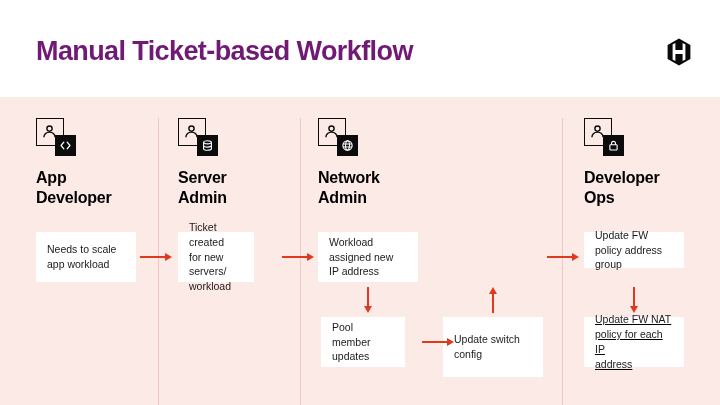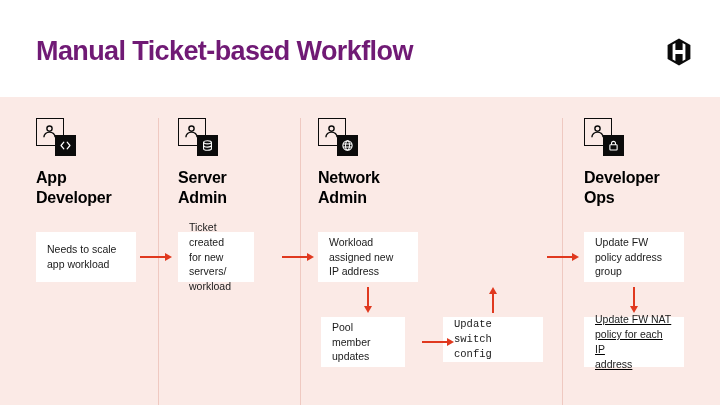--- a/index.html
+++ b/index.html
@@ -234,32 +234,32 @@
 workload</span>
   </div>
 
   <div class="step-box" style="left:318px; top:135px; width:100px; height:50px;">
     <span class="step-text">Workload
 assigned new
 IP address</span>
   </div>
 
 
-  <div class="step-box" style="left:584px; top:135px; width:100px; height:50px;">
+  <div class="step-box" style="left:584px; top:135px; width:100px; height:36px;">
     <span class="step-text">Update FW
 policy address
 group</span>
   </div>
 
   <div class="step-box" style="left:321px; top:220px; width:84px; height:50px;">
     <span class="step-text">Pool member
 updates</span>
   </div>
 
-  <div class="step-box" style="left:443px; top:220px; width:100px; height:45px;font-family:Liberation Mono, monospace;">
+  <div class="step-box" style="left:443px; top:220px; width:100px; height:60px;">
     <span class="step-text">Update switch
 config</span>
   </div>
 
   <div class="step-box" style="left:584px; top:220px; width:100px; height:50px;text-decoration:underline;">
     <span class="step-text">Update FW NAT
 policy for each IP
 address</span>
   </div>
 

